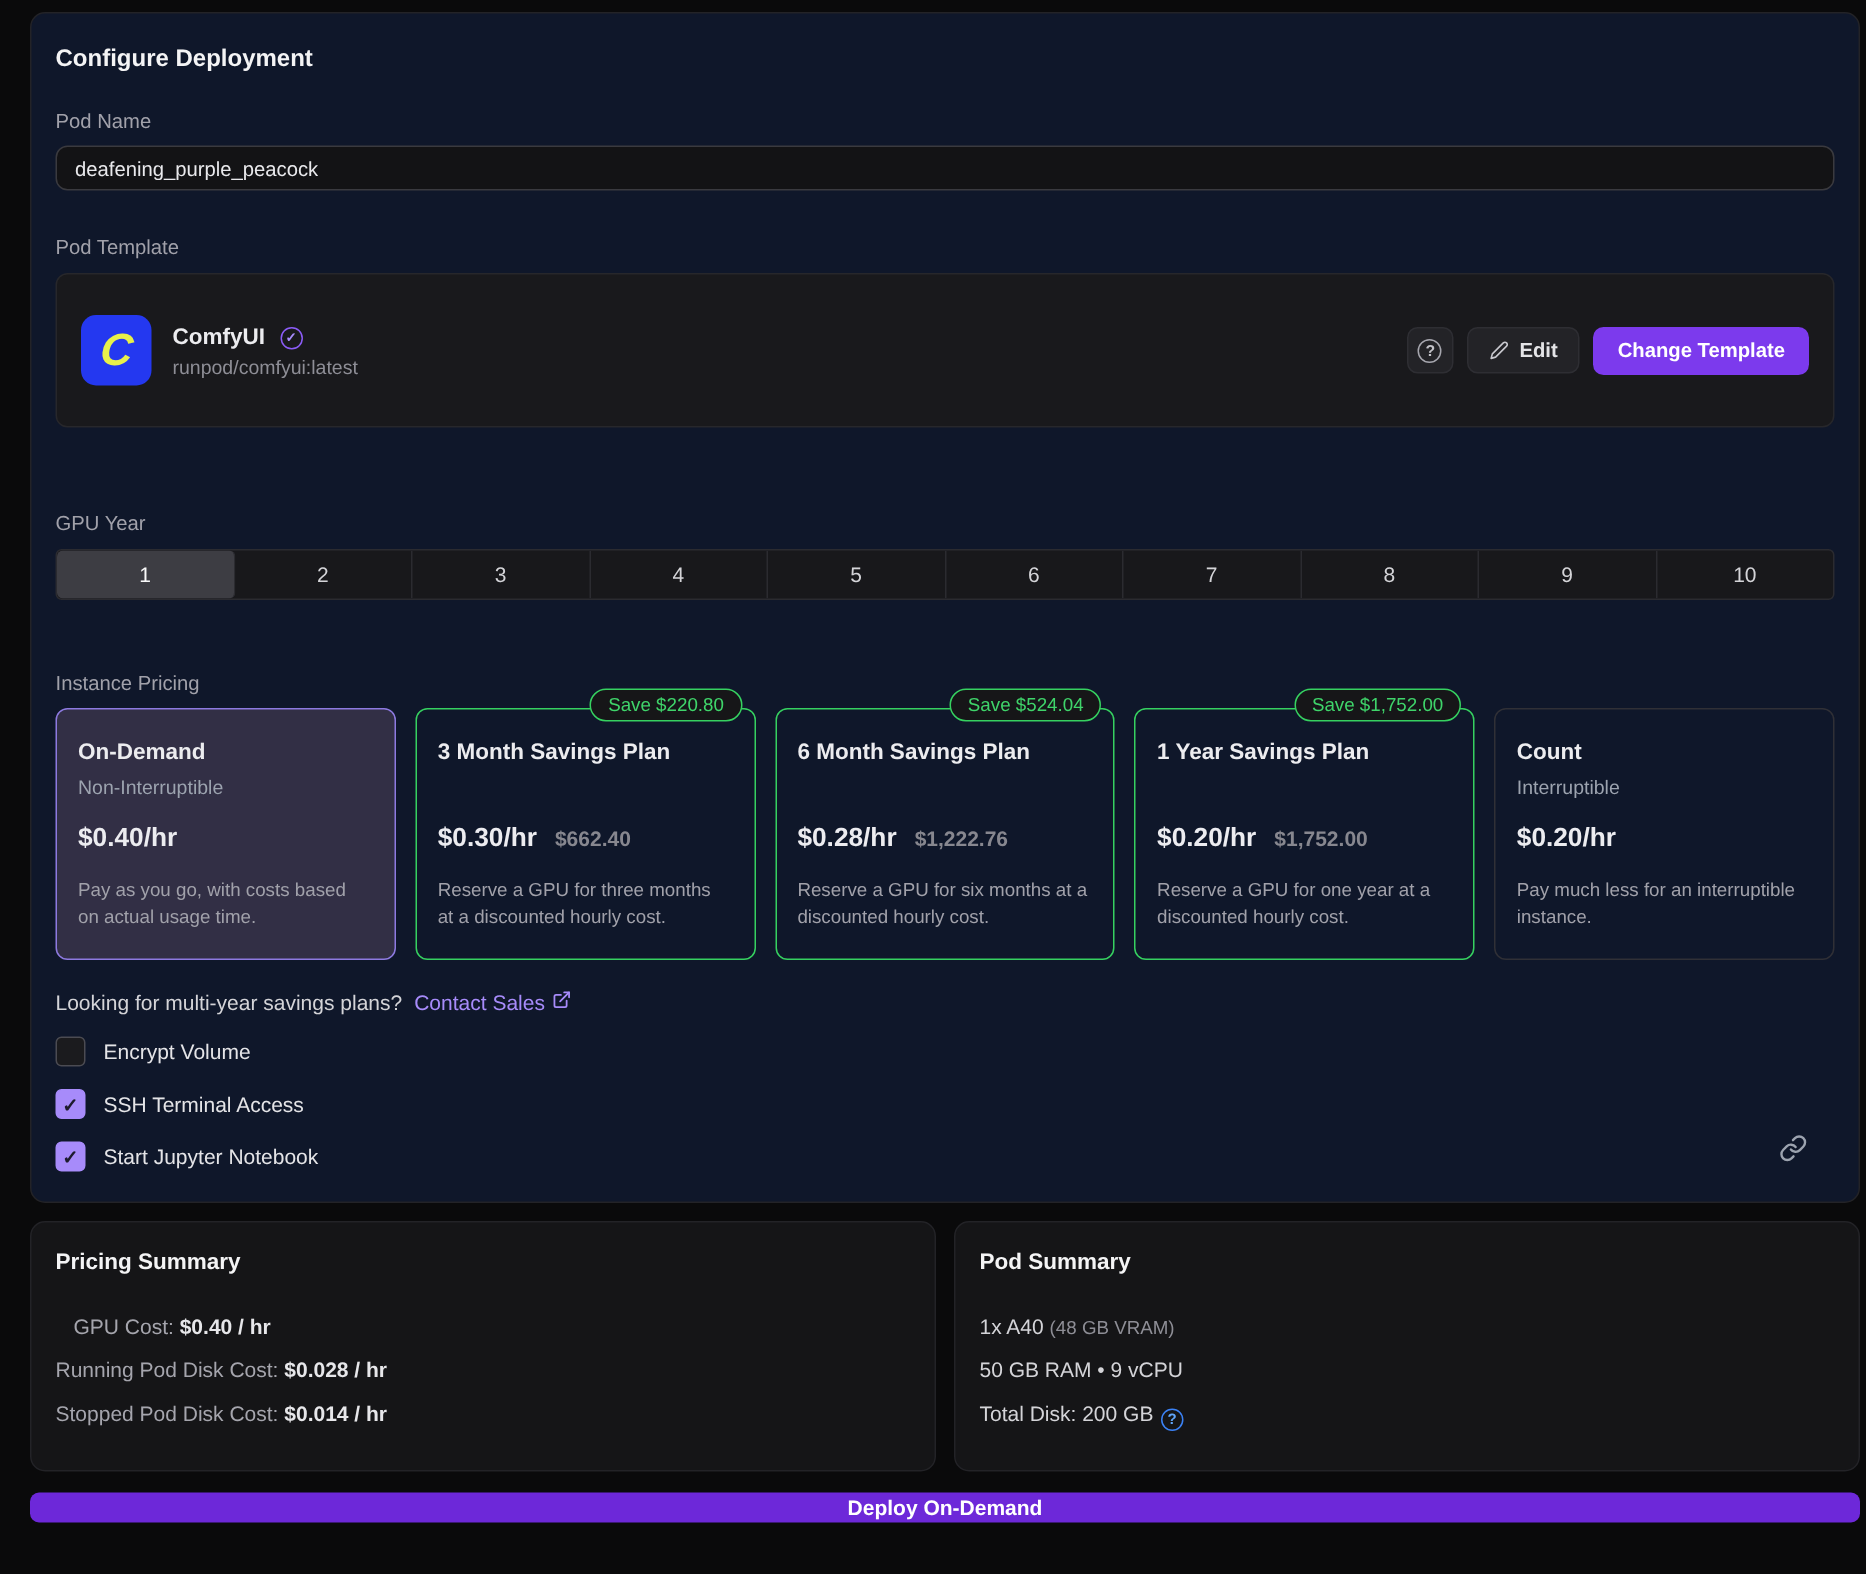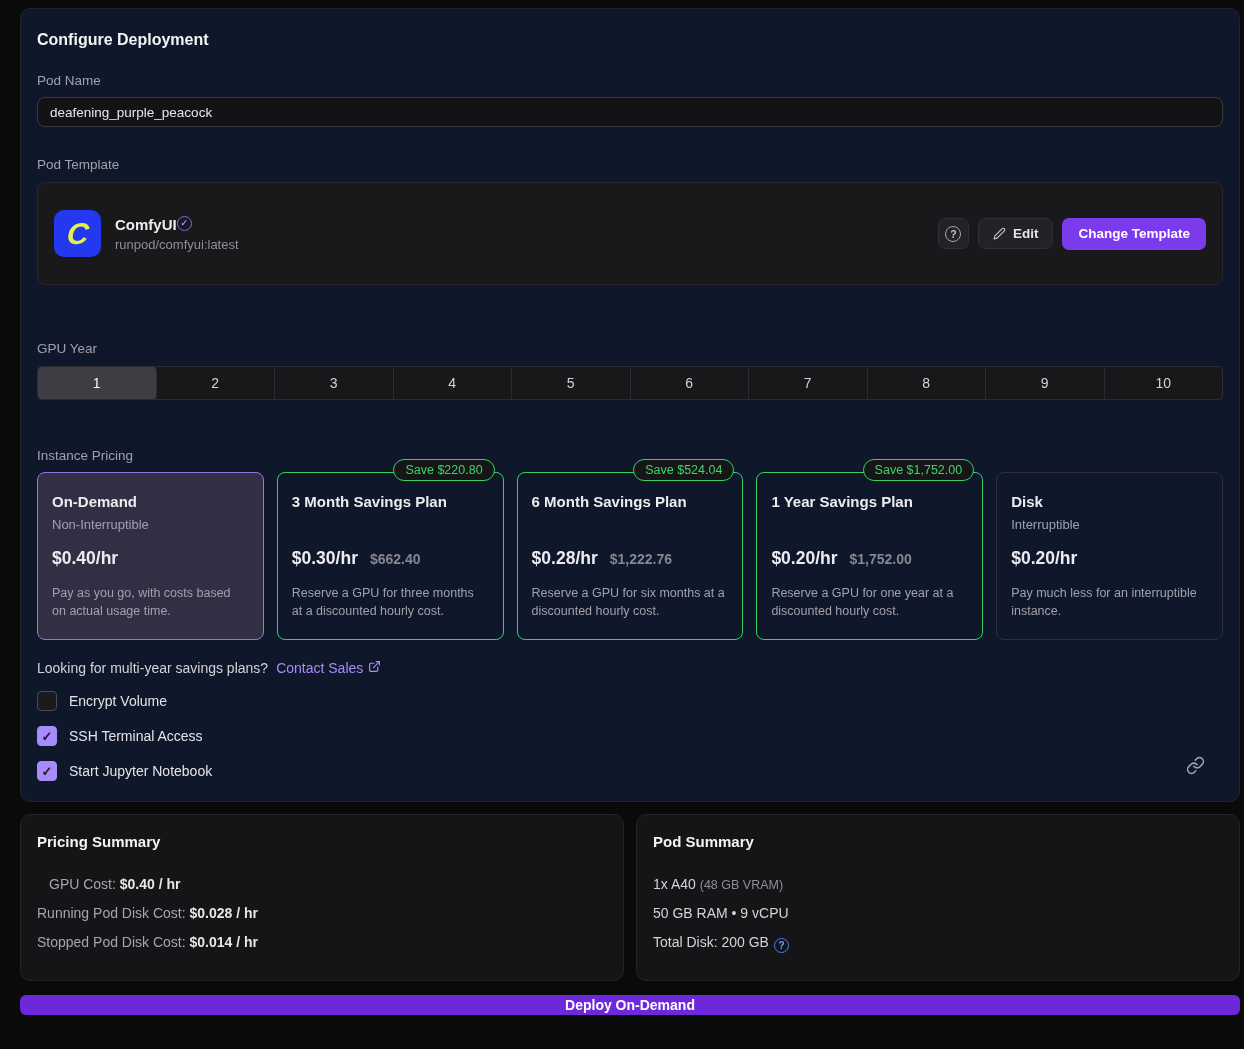--- a/index.html
+++ b/index.html
@@ -11,21 +11,21 @@
 
   .h1 { font-size:16px; font-weight:bold; color:#f4f4f5; }
   .field-label { font-size:13.5px; color:#a1a1aa; margin-top:24px; }
 
   .text-input { margin-top:9px; width:100%; height:30px; background:#131315; border:1px solid #3a3a3f; border-radius:8px; color:#e9e9ec; font-size:13.5px; padding:0 12px; font-family:"Liberation Sans", sans-serif; outline:none; }
 
   .template-card { margin-top:10px; border:1px solid #27272b; background:#19191c; border-radius:8px; height:103px; display:flex; align-items:center; padding:0 16px; }
   .tpl-logo { width:47px; height:47px; border-radius:10px; background:#2438f0; display:flex; align-items:center; justify-content:center; flex:0 0 auto; }
   .tpl-logo span { color:#e8f04a; font-size:30px; font-weight:bold; font-style:italic; transform:skewX(-6deg); line-height:1; }
   .tpl-meta { margin-left:14px; flex:1; }
-  .tpl-name { font-size:15px; font-weight:bold; color:#ececef; display:flex; align-items:flex-start; gap:0; }
+  .tpl-name { font-size:15px; font-weight:bold; color:#ececef; display:flex; align-items:flex-end; gap:10px; }
   .verified { width:15px; height:15px; border:1.4px solid #8b5cf6; border-radius:50%; color:#a78bfa; font-size:9px; display:inline-flex; align-items:center; justify-content:center; font-weight:bold; }
   .tpl-image { font-size:13px; color:#8e8e96; margin-top:4px; }
   .tpl-actions { display:flex; align-items:center; gap:9px; }
   .icon-btn { width:31px; height:31px; border-radius:7px; background:#232327; border:1px solid #2e2e33; display:flex; align-items:center; justify-content:center; cursor:pointer; }
   .q-circle { width:16px; height:16px; border:1.4px solid #a6a6ae; border-radius:50%; color:#c3c3c9; font-size:10.5px; display:flex; align-items:center; justify-content:center; font-weight:bold; }
   .btn { border-radius:7px; font-size:13.5px; font-weight:bold; cursor:pointer; border:none; font-family:"Liberation Sans", sans-serif; }
   .btn-dark { background:#232327; border:1px solid #2e2e33; color:#e4e4e7; height:31px; padding:0 14px; display:flex; align-items:center; gap:7px; }
   .btn-purple { background:#7c3aed; color:#ffffff; height:32px; padding:0 16px; }
 
   .gpu-bar { margin-top:10px; display:flex; border:1px solid #2b2b30; border-radius:4px; background:#18181b; height:34px; overflow:hidden; }
@@ -153,21 +153,21 @@
           <div class="plan-badge">Save $1,752.00</div>
           <div class="plan-title">1 Year Savings Plan</div>
           <div class="plan-sub">&nbsp;</div>
           <div class="plan-price-row">
             <span class="plan-price">$0.20/hr</span>
             <span class="plan-total">$1,752.00</span>
           </div>
           <div class="plan-desc">Reserve a GPU for one year at a discounted hourly cost.</div>
         </div>
         <div class="plan default">
-          <div class="plan-title">Disk</div>
+          <div class="plan-title">Count</div>
           <div class="plan-sub">Interruptible</div>
           <div class="plan-price-row">
             <span class="plan-price">$0.20/hr</span>
           </div>
           <div class="plan-desc">Pay much less for an interruptible instance.</div>
         </div>
       </div>
 
     <div class="sales-line">
       <span>Looking for multi-year savings plans?</span>

